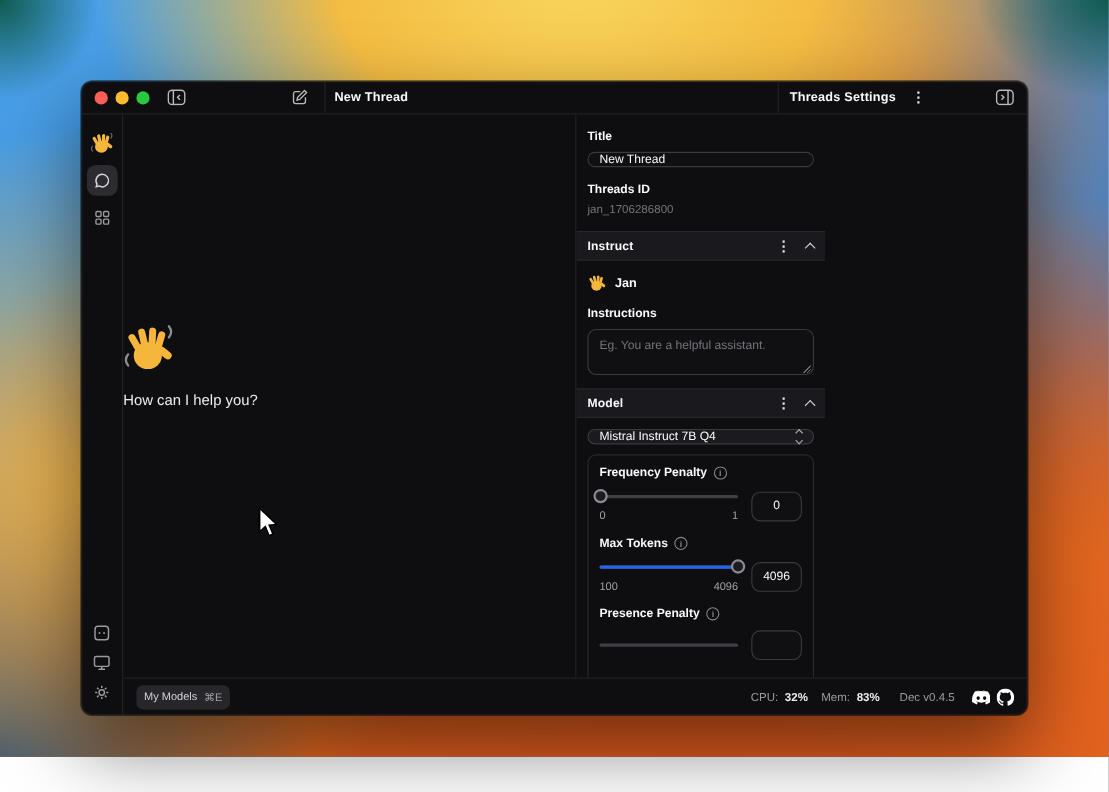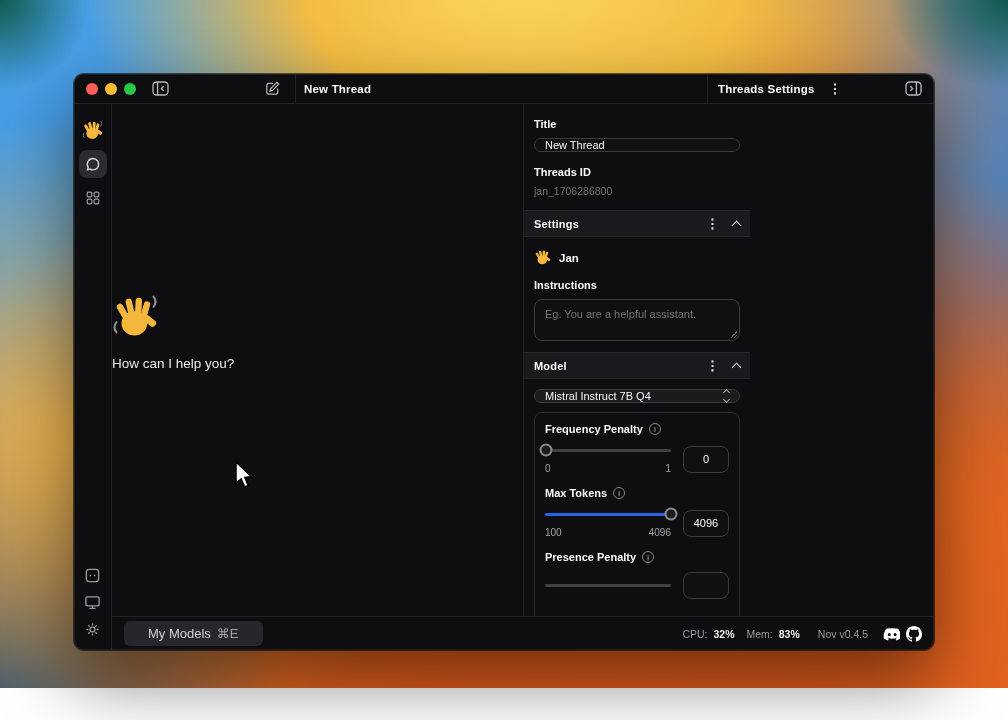--- a/index.html
+++ b/index.html
@@ -98,21 +98,21 @@
   .slider-wrap{ flex:1; }
   .slider{ position:relative; height:12px; display:flex; align-items:center; }
   .track{ position:relative; width:100%; height:3px; background:#3f3f46; border-radius:2px; }
   .fill{ position:absolute; left:0; top:0; height:3px; background:#2563eb; border-radius:2px; }
   .thumb{ position:absolute; top:50%; width:13px; height:13px; background:#1c1c20; border:2px solid #8b8b93; border-radius:50%; transform:translate(-50%,-50%); }
   .minmax{ display:flex; justify-content:space-between; color:#a1a1a8; font-size:10px; margin-top:7px; }
   .num-box{ width:46px; height:27px; background:#101013; border:1px solid #3a3a40; border-radius:8px; color:#fafafa; font-size:11px; text-align:center; outline:none; font-family:"Liberation Sans",sans-serif; }
 
   
   .statusbar{ height:34px; border-top:1px solid #232327; display:flex; align-items:center; padding:0 12px; flex-shrink:0; }
-  .pill{ background:#27272b; border-radius:6px; padding:5px 24px; font-size:13px; color:#d4d4d8; display:flex; gap:6px; border:none; font-family:"Liberation Sans",sans-serif; }
+  .pill{ background:#27272b; border-radius:6px; padding:5px 7px; font-size:10px; color:#d4d4d8; display:flex; gap:6px; border:none; font-family:"Liberation Sans",sans-serif; }
   .pill .short{ color:#a1a1a8; }
   .stats{ margin-left:auto; display:flex; align-items:center; gap:6px; font-size:10.5px; color:#9a9aa1; }
   .stats b{ color:#ececf0; margin-right:6px; }
   .stats .ver{ margin:0 8px 0 6px; }
   svg{ display:block; }
 </style>
 </head>
 <body>
 
 <div class="wallpaper">
@@ -257,21 +257,21 @@
           </div>
 
           <div class="settings-col">
             <div class="s-label">Title</div>
             <input class="s-input" value="New Thread" style="">
 
             <div class="s-label">Threads ID</div>
             <div class="s-dim">jan_1706286800</div>
 
             <div class="section-bar">
-              <span class="tb-title">Settings</span>
+              <span class="tb-title">Instruct</span>
               <span class="spacer"></span>
               <span class="kebab">⋮</span>
               <span class="chev" style="margin-left:10px"></span>
             </div>
             <div class="jan-row">
               <span>
                 <svg width="17" height="17" viewBox="0 0 36 36">
                     <g fill="#f5b63c">
                       <rect x="6" y="7" width="5" height="15" rx="2.5" transform="rotate(-30 8.5 14)"></rect>
                       <rect x="12" y="3.5" width="5" height="17" rx="2.5" transform="rotate(-13 14.5 12)"></rect>
@@ -374,21 +374,21 @@
         <div class="statusbar">
           <button class="pill">
             <span>My Models</span>
             <span class="short">⌘E</span>
           </button>
           <div class="stats">
             <span>CPU:</span>
               <b>32%</b>
             <span>Mem:</span>
               <b>83%</b>
-            <span class="ver">Nov v0.4.5</span>
+            <span class="ver">Dec v0.4.5</span>
             <span>
               <svg width="18" height="14" viewBox="0 0 24 18" fill="#ffffff">
                   <path d="M20.3 1.9A19 19 0 0 0 15.6.5l-.2.4c1.6.4 3 1 4.3 1.9a15.6 15.6 0 0 0-13.4 0C7.6 1.9 9 1.3 10.6.9L10.4.5A19 19 0 0 0 5.7 1.9C2.7 6.3 1.9 10.5 2.3 14.7A19 19 0 0 0 8 17.5l1.3-2.1c-.7-.3-1.4-.6-2-1l.5-.4a13.6 13.6 0 0 0 11.6 0l.5.4c-.6.4-1.3.7-2 1l1.3 2.1a19 19 0 0 0 5.7-2.9c.5-4.8-.8-9-3.4-12.7zM9.7 12.1c-1.1 0-2-1-2-2.3 0-1.2.9-2.2 2-2.2s2 1 2 2.2c0 1.3-.9 2.3-2 2.3zm7.8 0c-1.1 0-2-1-2-2.3 0-1.2.9-2.2 2-2.2s2 1 2 2.2c0 1.3-.9 2.3-2 2.3z"></path>
                 </svg>
             </span>
             <span>
               <svg width="16" height="16" viewBox="0 0 16 16" fill="#ffffff">
                   <path d="M8 0C3.58 0 0 3.58 0 8c0 3.54 2.29 6.53 5.47 7.59.4.07.55-.17.55-.38 0-.19-.01-.82-.01-1.49-2.01.37-2.53-.49-2.69-.94-.09-.23-.48-.94-.82-1.13-.28-.15-.68-.52-.01-.53.63-.01 1.08.58 1.23.82.72 1.21 1.87.87 2.33.66.07-.52.28-.87.51-1.07-1.78-.2-3.64-.89-3.64-3.95 0-.87.31-1.59.82-2.15-.08-.2-.36-1.02.08-2.12 0 0 .67-.21 2.2.82.64-.18 1.32-.27 2-.27s1.36.09 2 .27c1.53-1.04 2.2-.82 2.2-.82.44 1.1.16 1.92.08 2.12.51.56.82 1.27.82 2.15 0 3.07-1.87 3.75-3.65 3.95.29.25.54.73.54 1.48 0 1.07-.01 1.93-.01 2.2 0 .21.15.46.55.38A8.01 8.01 0 0 0 16 8c0-4.42-3.58-8-8-8z"></path>
                 </svg>
             </span>

